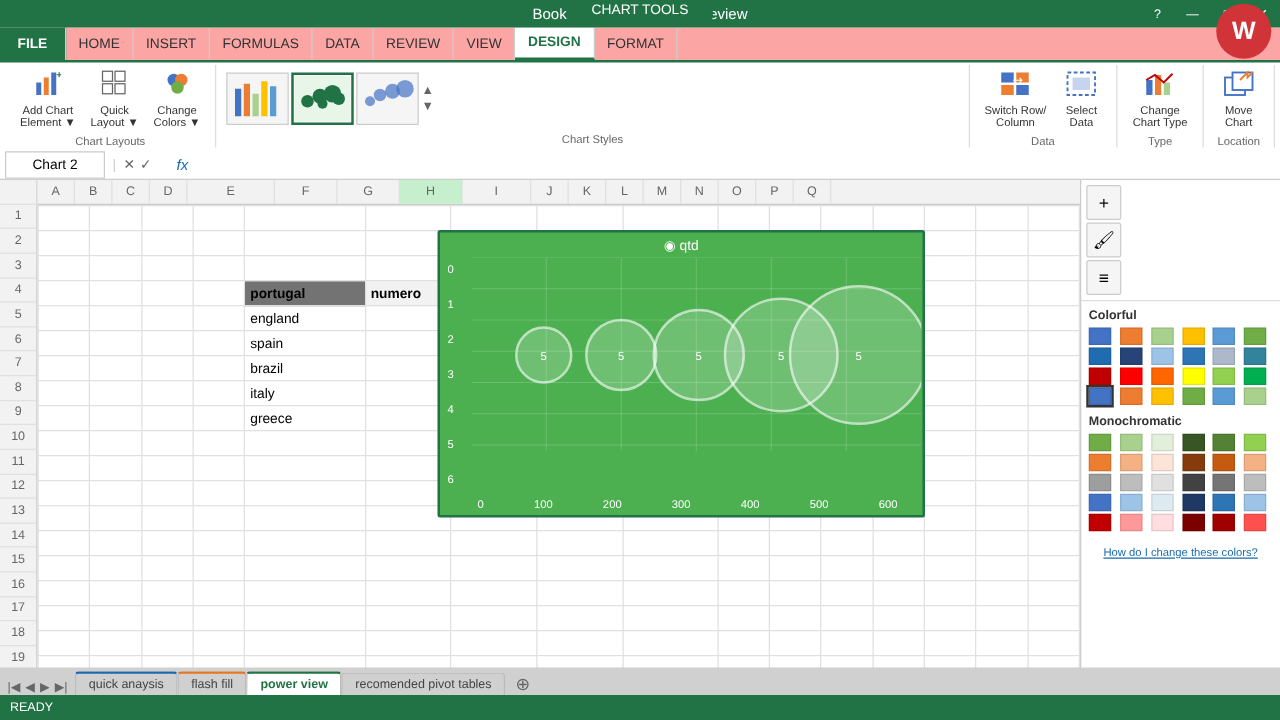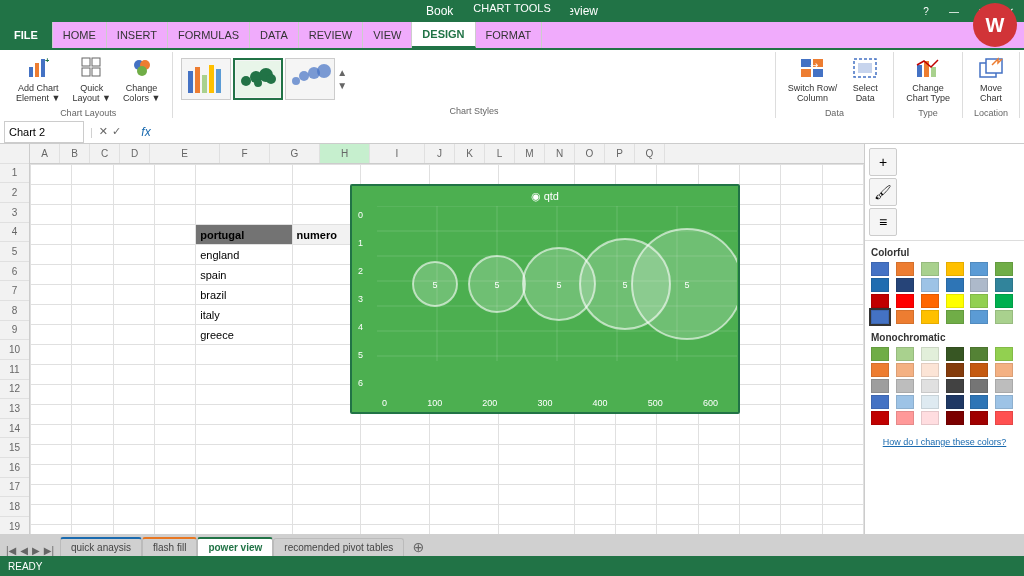--- a/index.html
+++ b/index.html
@@ -39,21 +39,21 @@
       left: 50%;
       transform: translateX(-50%);
       background: #217346;
       color: #fff;
       font-size: 11px;
       padding: 2px 20px;
       border-radius: 0 0 3px 3px;
     }
     #ribbon-tabs {
       display: flex;
-      background: #f0abfc;
+      background: #fca5a5;
       height: 26px;
     }
     .ribbon-tab {
       padding: 4px 10px;
       font-size: 11px;
       cursor: pointer;
       color: #333;
       border-right: 1px solid #ccc;
       display: flex;
       align-items: center;
@@ -140,20 +140,21 @@
       border-bottom: 1px solid #ccc;
       background: #fff;
     }
     #name-box {
       width: 80px;
       height: 22px;
       border: 1px solid #ccc;
       padding: 0 4px;
       font-size: 11px;
       margin: 1px 4px;
+      text-align: center;
     }
     #formula-icons { display: flex; gap: 4px; margin: 0 4px; }
     #formula-icons span { cursor: pointer; color: #666; font-size: 11px; }
     #fx-label { color: #1a6aaf; margin: 0 16px; font-style: italic; font-size: 12px; }
     #formula-input {
       flex: 1;
       height: 20px;
       border: none;
       outline: none;
       font-size: 11px;

